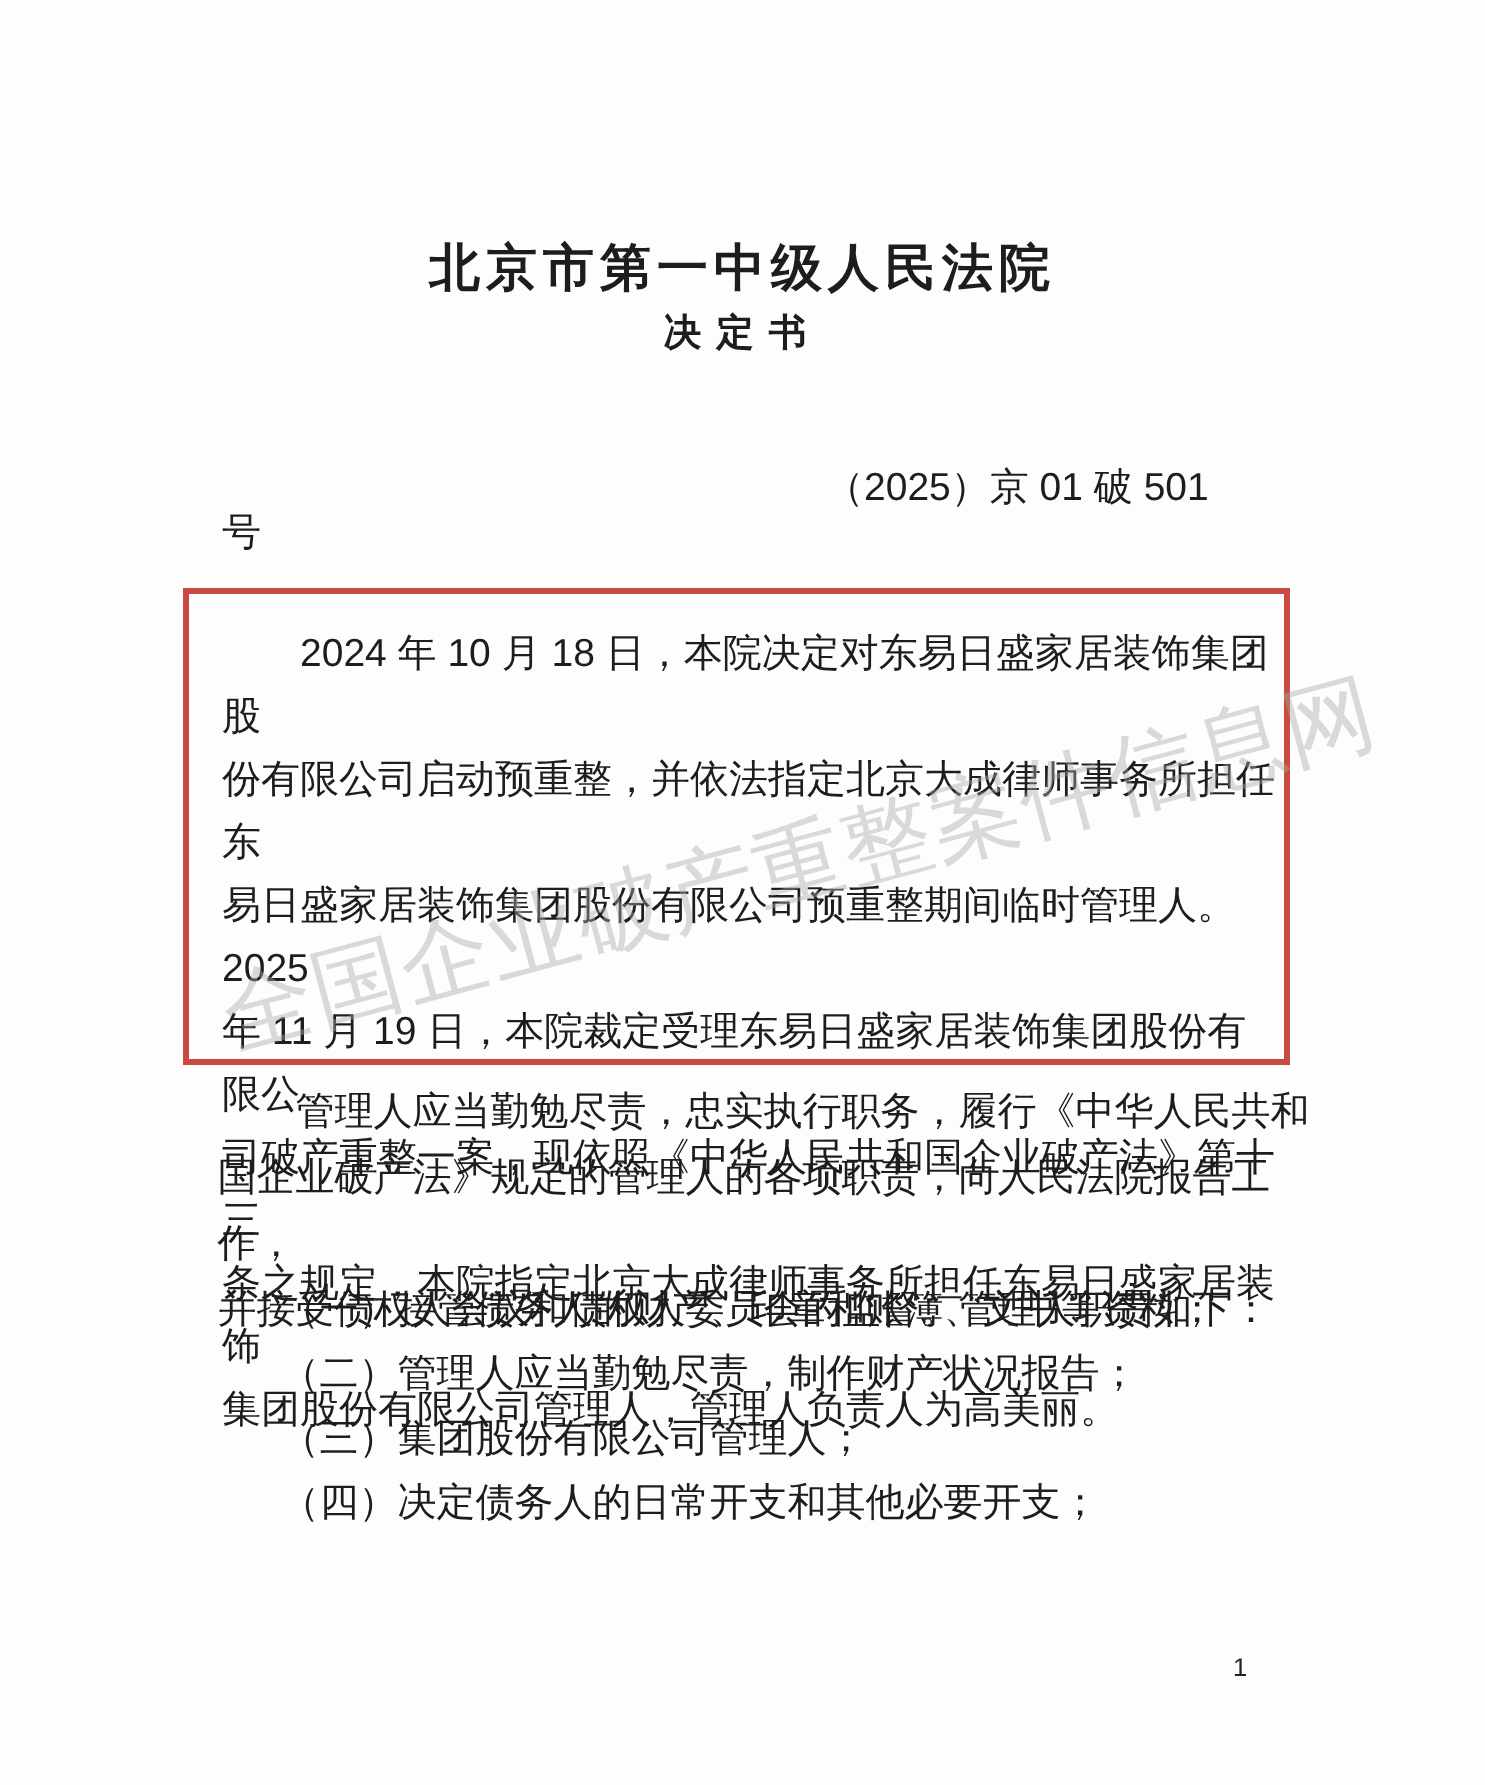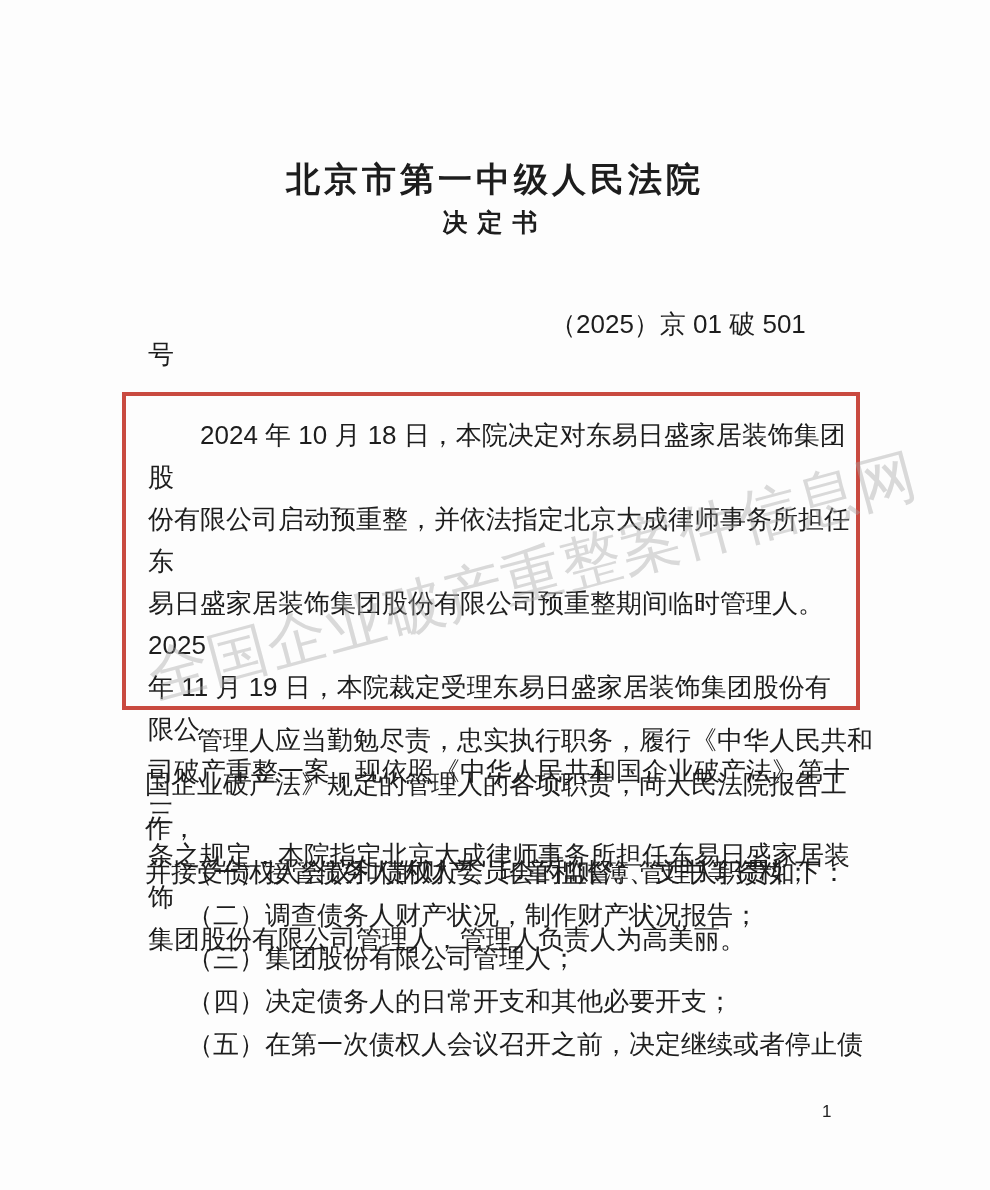--- a/index.html
+++ b/index.html
@@ -152,21 +152,20 @@
 条之规定，本院指定北京大成律师事务所担任东易日盛家居装饰
 集团股份有限公司管理人，管理人负责人为高美丽。</p>
   </div>
 
   <p class="body-text duties-paragraph">管理人应当勤勉尽责，忠实执行职务，履行《中华人民共和
 国企业破产法》规定的管理人的各项职责，向人民法院报告工作，
 并接受债权人会议和债权人委员会的监督。管理人职责如下：</p>
 
   <div class="duty-list">
     <div class="duty-item">（一）接管债务人的财产、印章和账簿、文书等资料；</div>
-    <div class="duty-item">（二）调查债务人财产状况，制作财产状况报告；</div>
+    <div class="duty-item">（二）管理人应当勤勉尽责，制作财产状况报告；</div>
     <div class="duty-item">（三）集团股份有限公司管理人；</div>
     <div class="duty-item">（四）决定债务人的日常开支和其他必要开支；</div>
-    <div class="duty-item">（五）在第一次债权人会议召开之前，决定继续或者停止债</div>
   </div>
 
   <div class="page-number">1</div>
 
 </div>
 
 </body></html>

